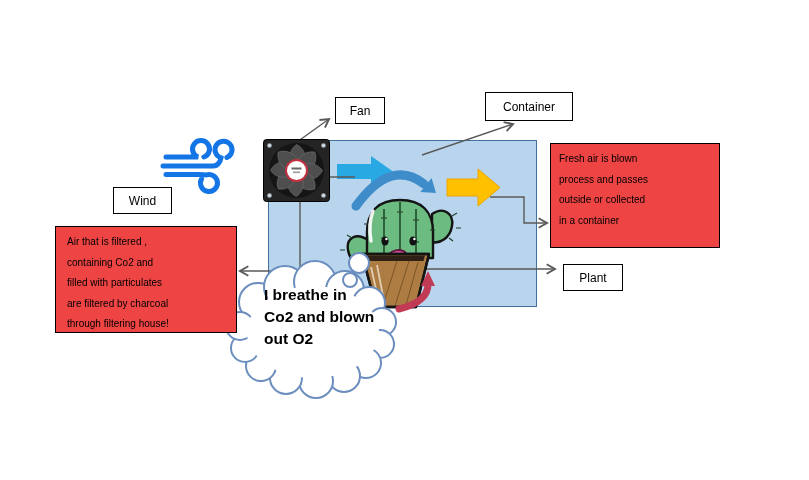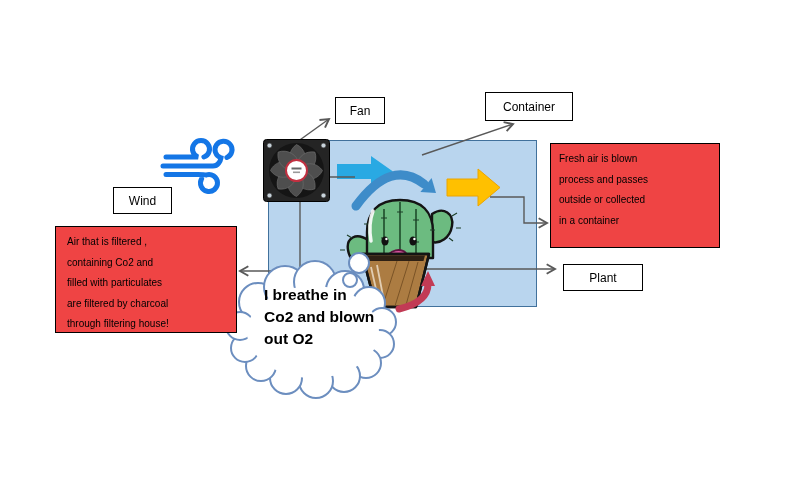--- a/index.html
+++ b/index.html
@@ -147,21 +147,21 @@
 
   <div class="lbl" style="left:335px;top:97px;width:50px;height:27px;">
     <span>Fan</span>
   </div>
   <div class="lbl" style="left:485px;top:92px;width:88px;height:29px;">
     <span>Container</span>
   </div>
   <div class="lbl" style="left:113px;top:187px;width:59px;height:27px;">
     <span>Wind</span>
   </div>
-  <div class="lbl" style="left:563px;top:264px;width:80px;height:27px;">
+  <div class="lbl" style="left:563px;top:264px;width:60px;height:27px;">
     <span>Plant</span>
   </div>
 
   <div class="tbox" style="left:55px;top:226px;width:182px;height:107px;">
       <div>Air that is filtered ,</div>
       <div>containing Co2 and</div>
       <div>filled with particulates</div>
       <div>are filtered by charcoal</div>
       <div>through filtering house!</div>
     </div>

